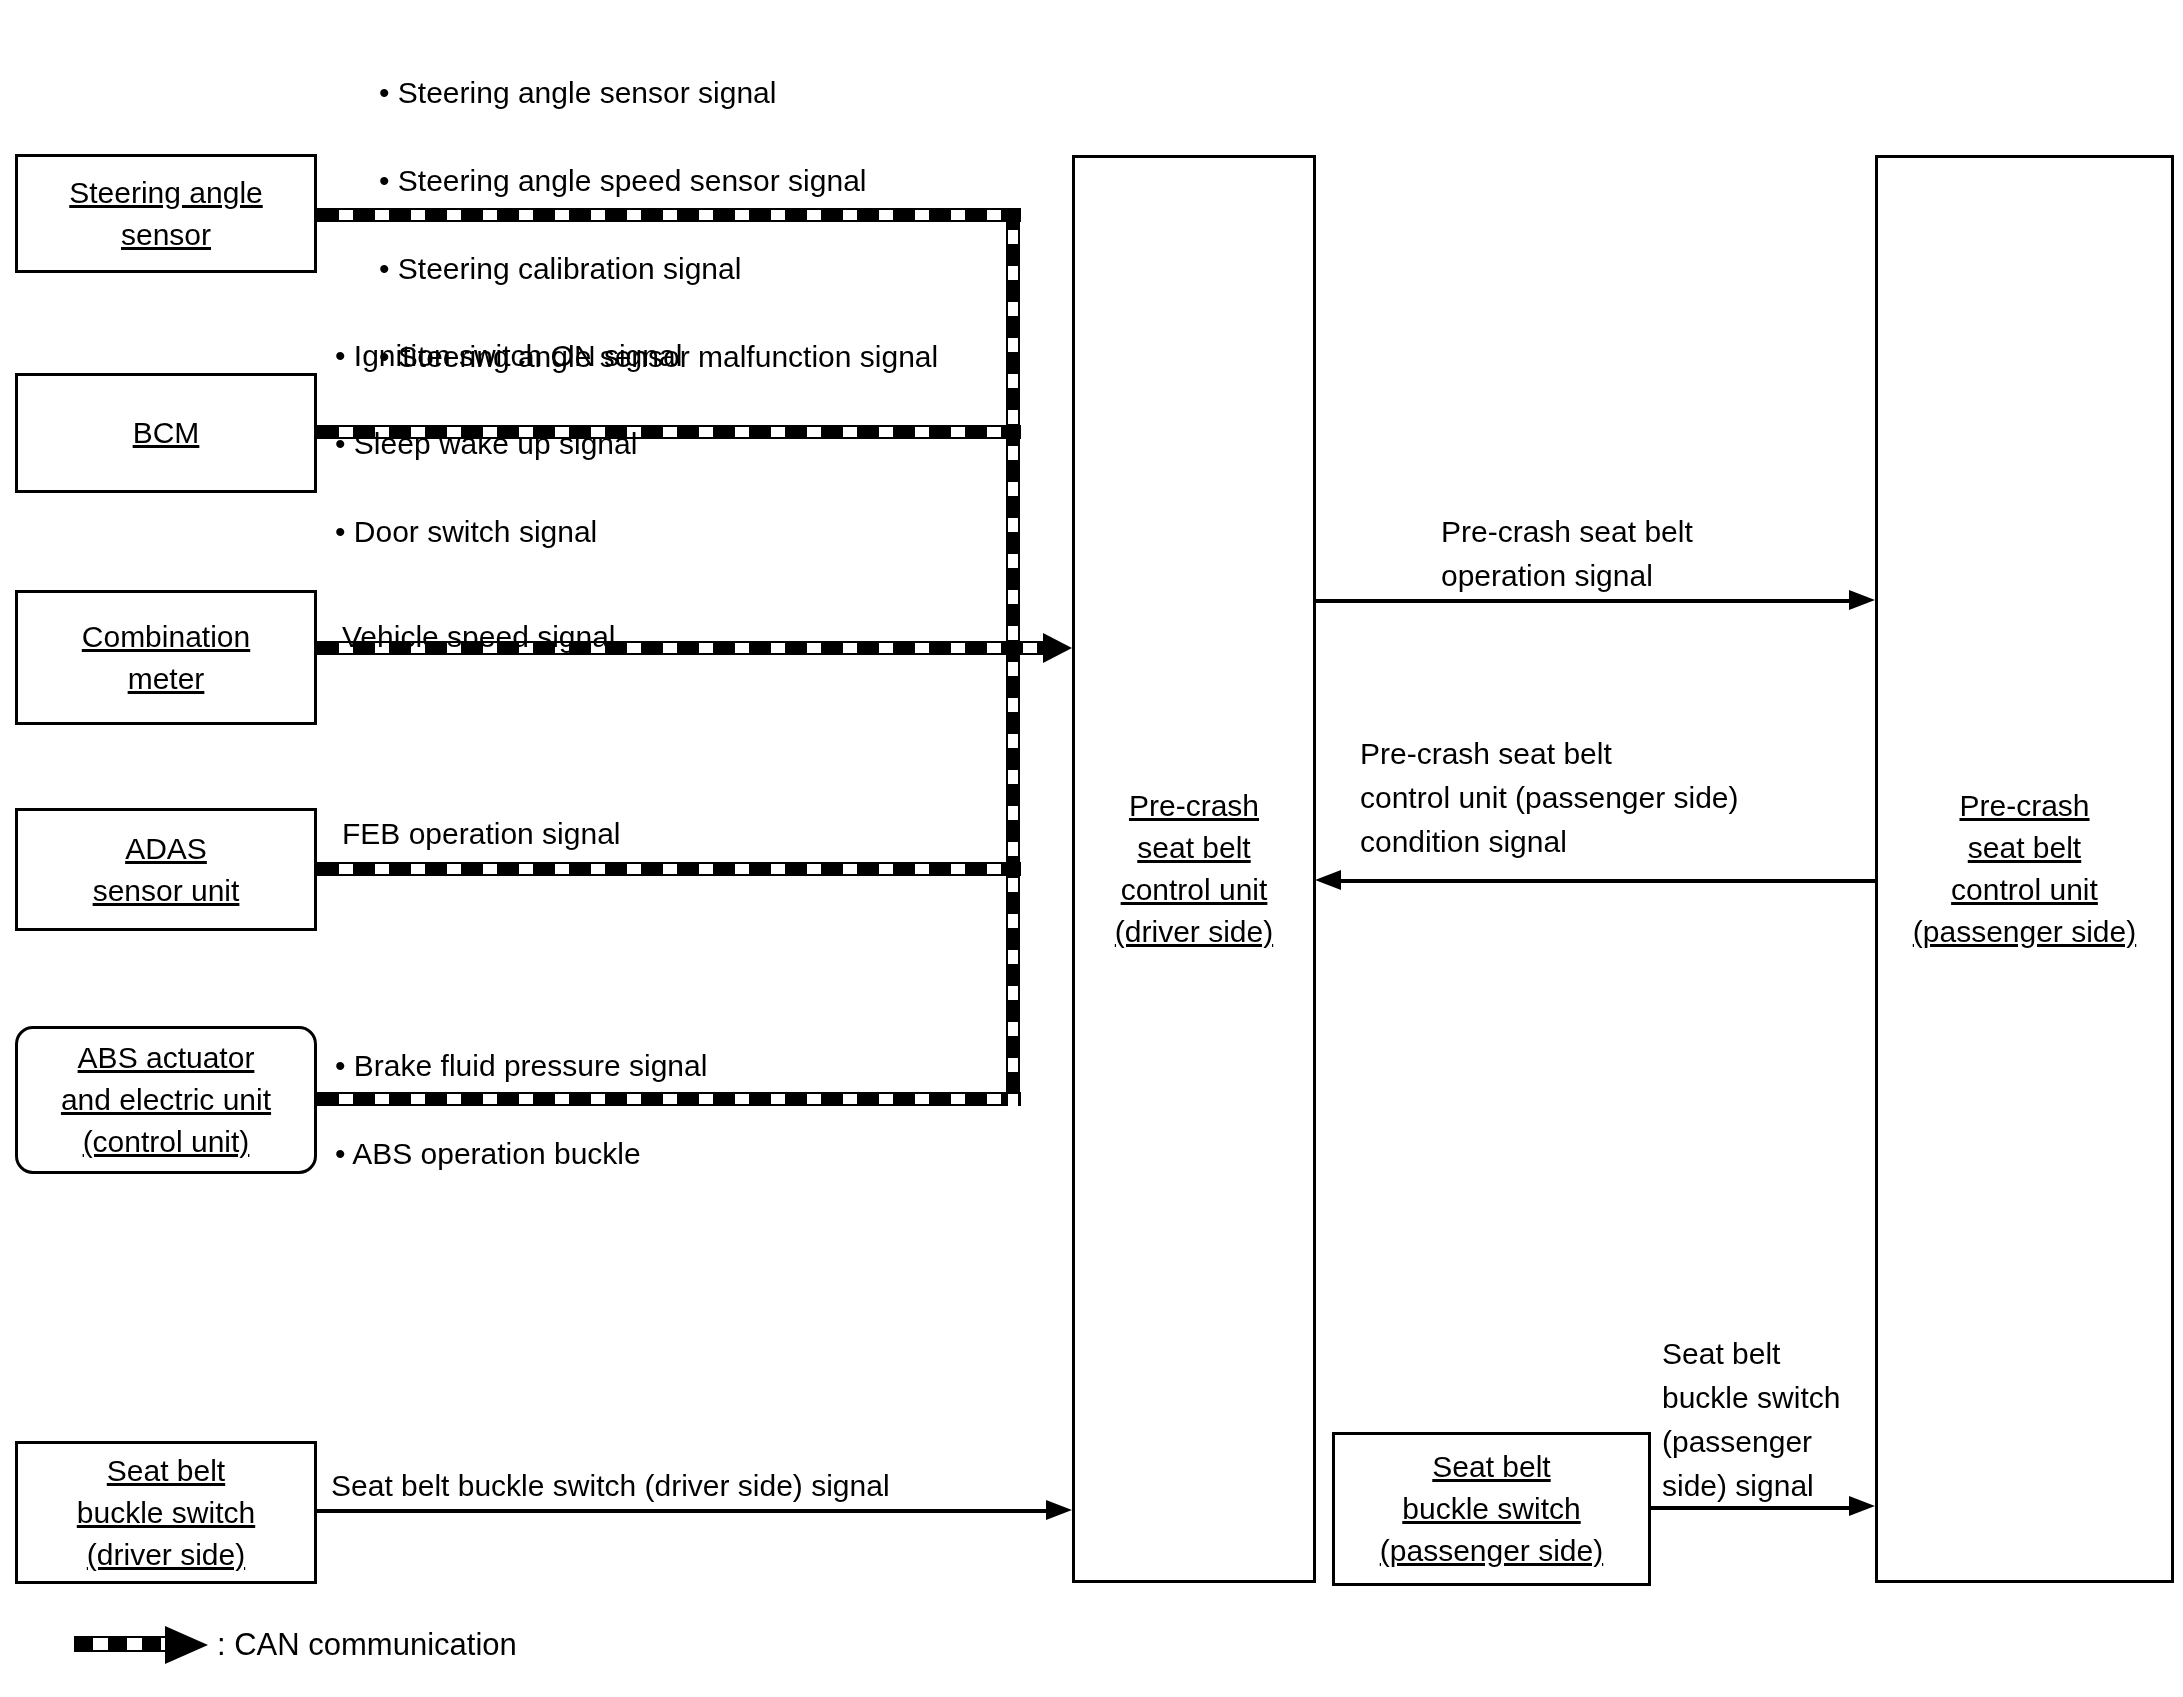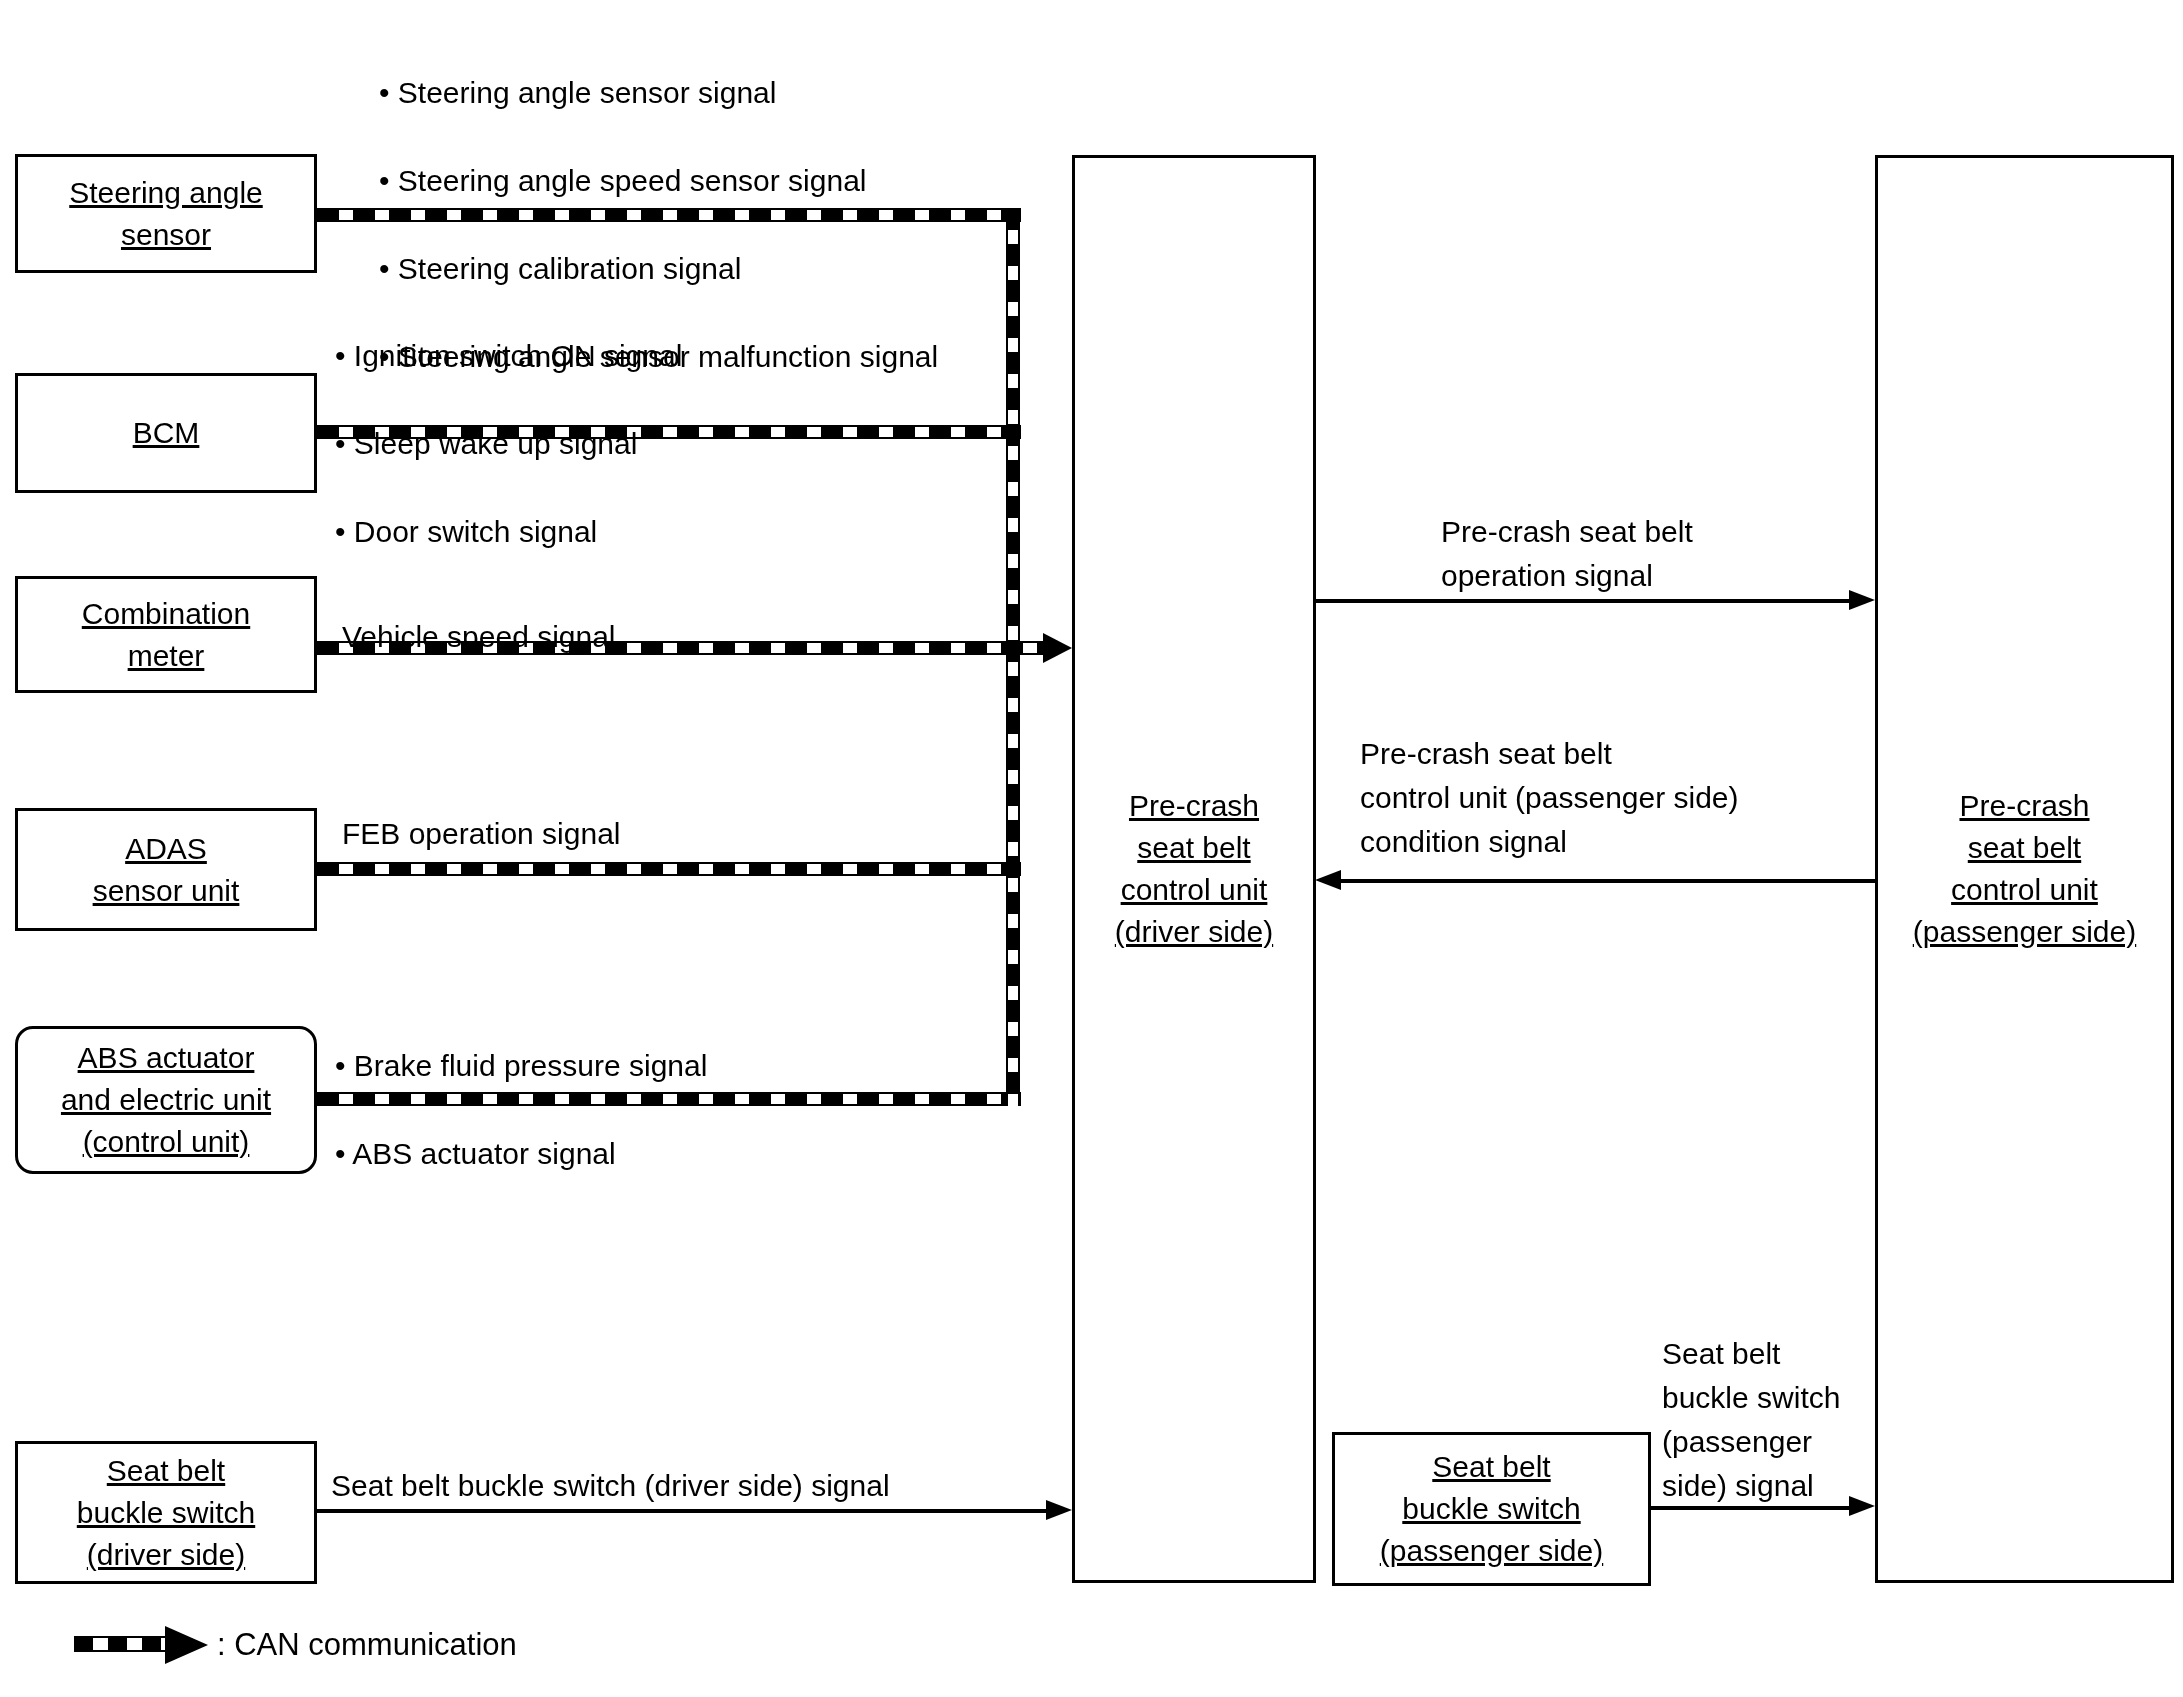--- a/index.html
+++ b/index.html
@@ -46,21 +46,21 @@
 </head>
 <body>
 
 <div id="canvas">
 
   <div class="box" style="left:15px;top:154px;width:302px;height:119px;">Steering angle
 sensor</div>
 
   <div class="box" style="left:15px;top:373px;width:302px;height:120px;">BCM</div>
 
-  <div class="box" style="left:15px;top:576px;width:302px;height:117px;">Combination
+  <div class="box" style="left:15px;top:590px;width:302px;height:135px;">Combination
 meter</div>
 
   <div class="box" style="left:15px;top:808px;width:302px;height:123px;">ADAS
 sensor unit</div>
 
   <div class="box" style="left:15px;top:1026px;width:302px;height:148px;border-radius:18px;">ABS actuator
 and electric unit
 (control unit)</div>
 
   <div class="box" style="left:15px;top:1441px;width:302px;height:143px;">Seat belt
@@ -101,21 +101,21 @@
     <div>• Sleep wake up signal</div>
     <div>• Door switch signal</div>
   </div>
 
   <div class="sig" style="left:342px;top:583px;margin-top:32px;">Vehicle speed signal</div>
 
   <div class="sig" style="left:342px;top:812px;">FEB operation signal</div>
 
   <div class="sig" style="left:335px;top:1000px;">
     <div>• Brake fluid pressure signal</div>
-    <div>• ABS actuator signal</div>
+    <div>• ABS operation buckle</div>
   </div>
 
   <div class="sig" style="left:1441px;top:510px;">Pre-crash seat belt
 operation signal</div>
   <div class="arrow-line" style="left:1315px;top:599px;width:534px;"></div>
   <div class="tri-right" style="left:1849px;top:590px;"></div>
 
   <div class="sig" style="left:1360px;top:732px;">Pre-crash seat belt
 control unit (passenger side)
 condition signal</div>

